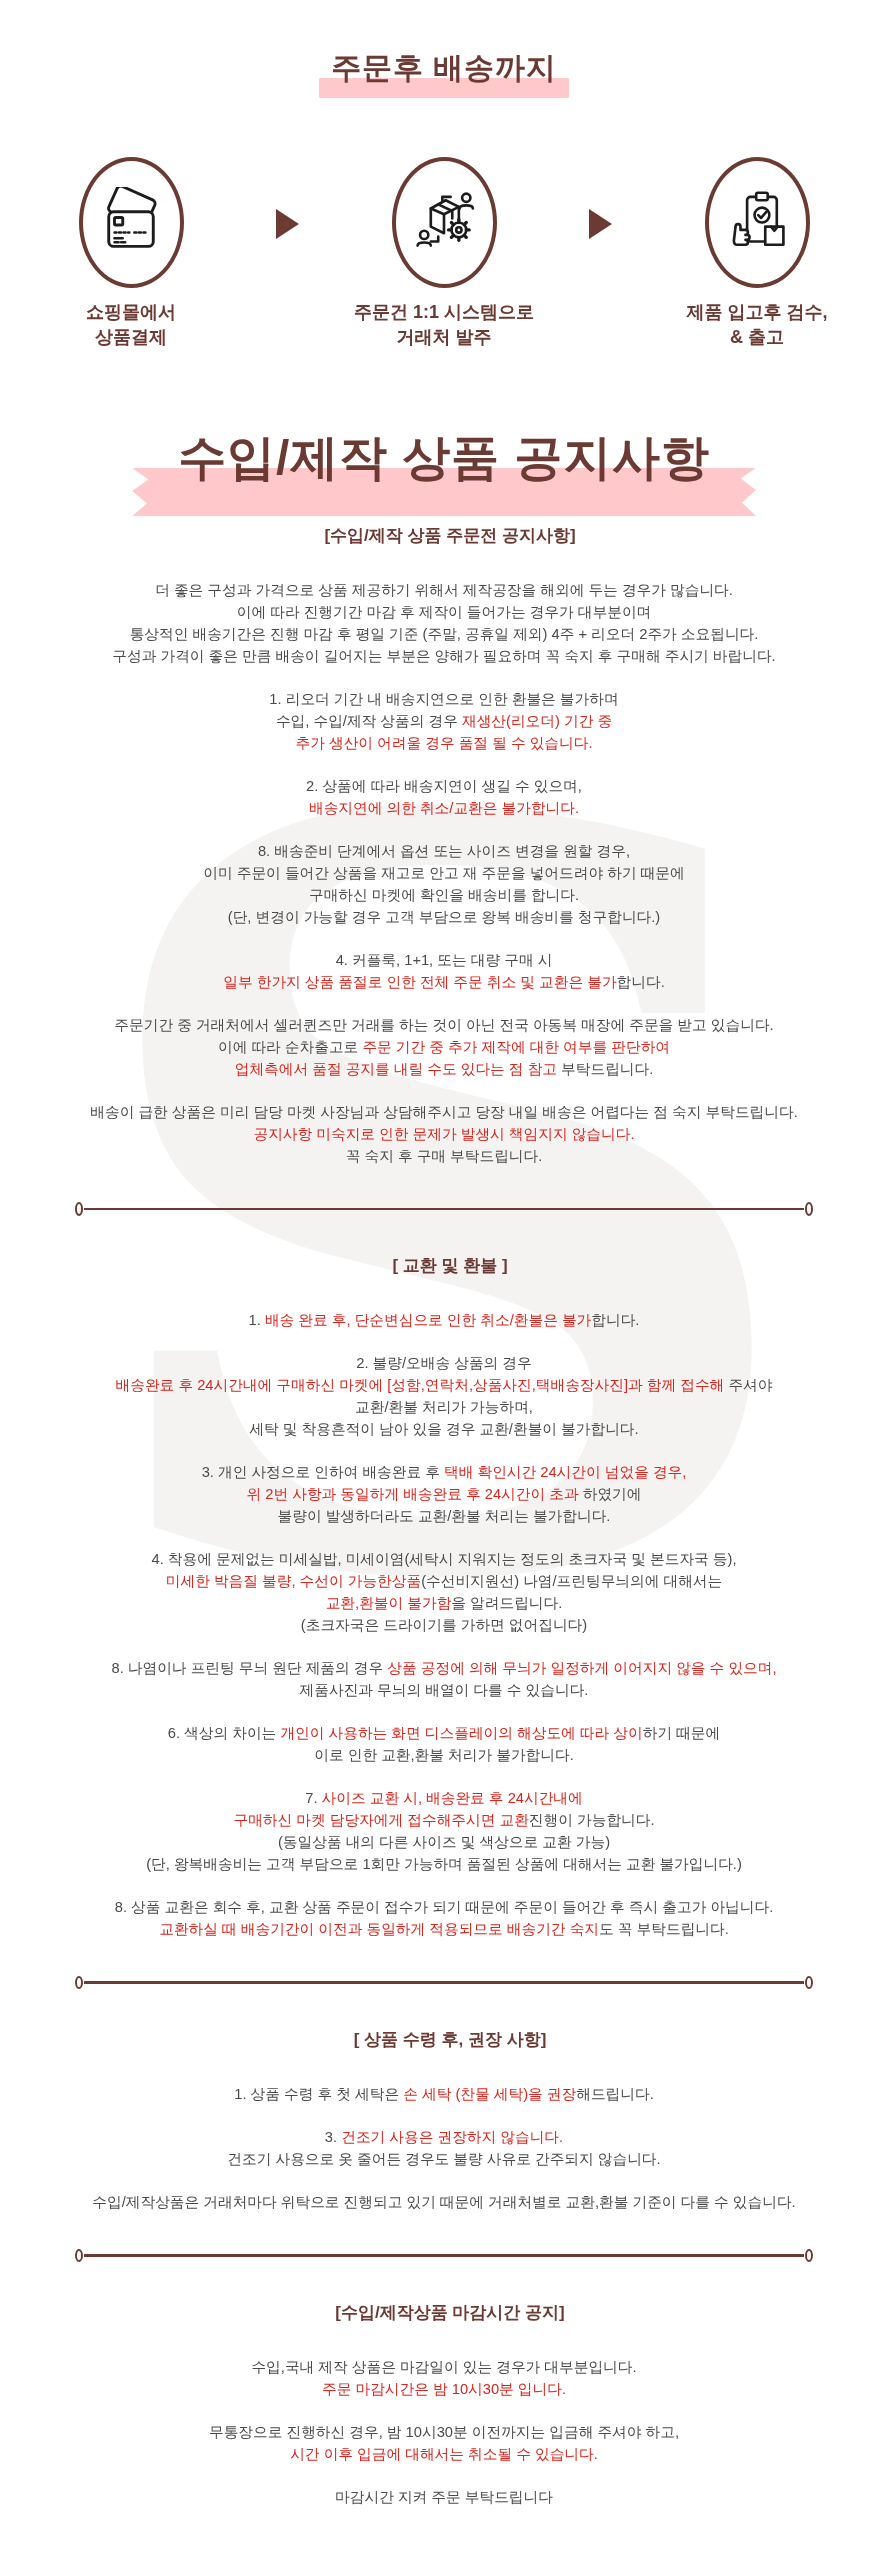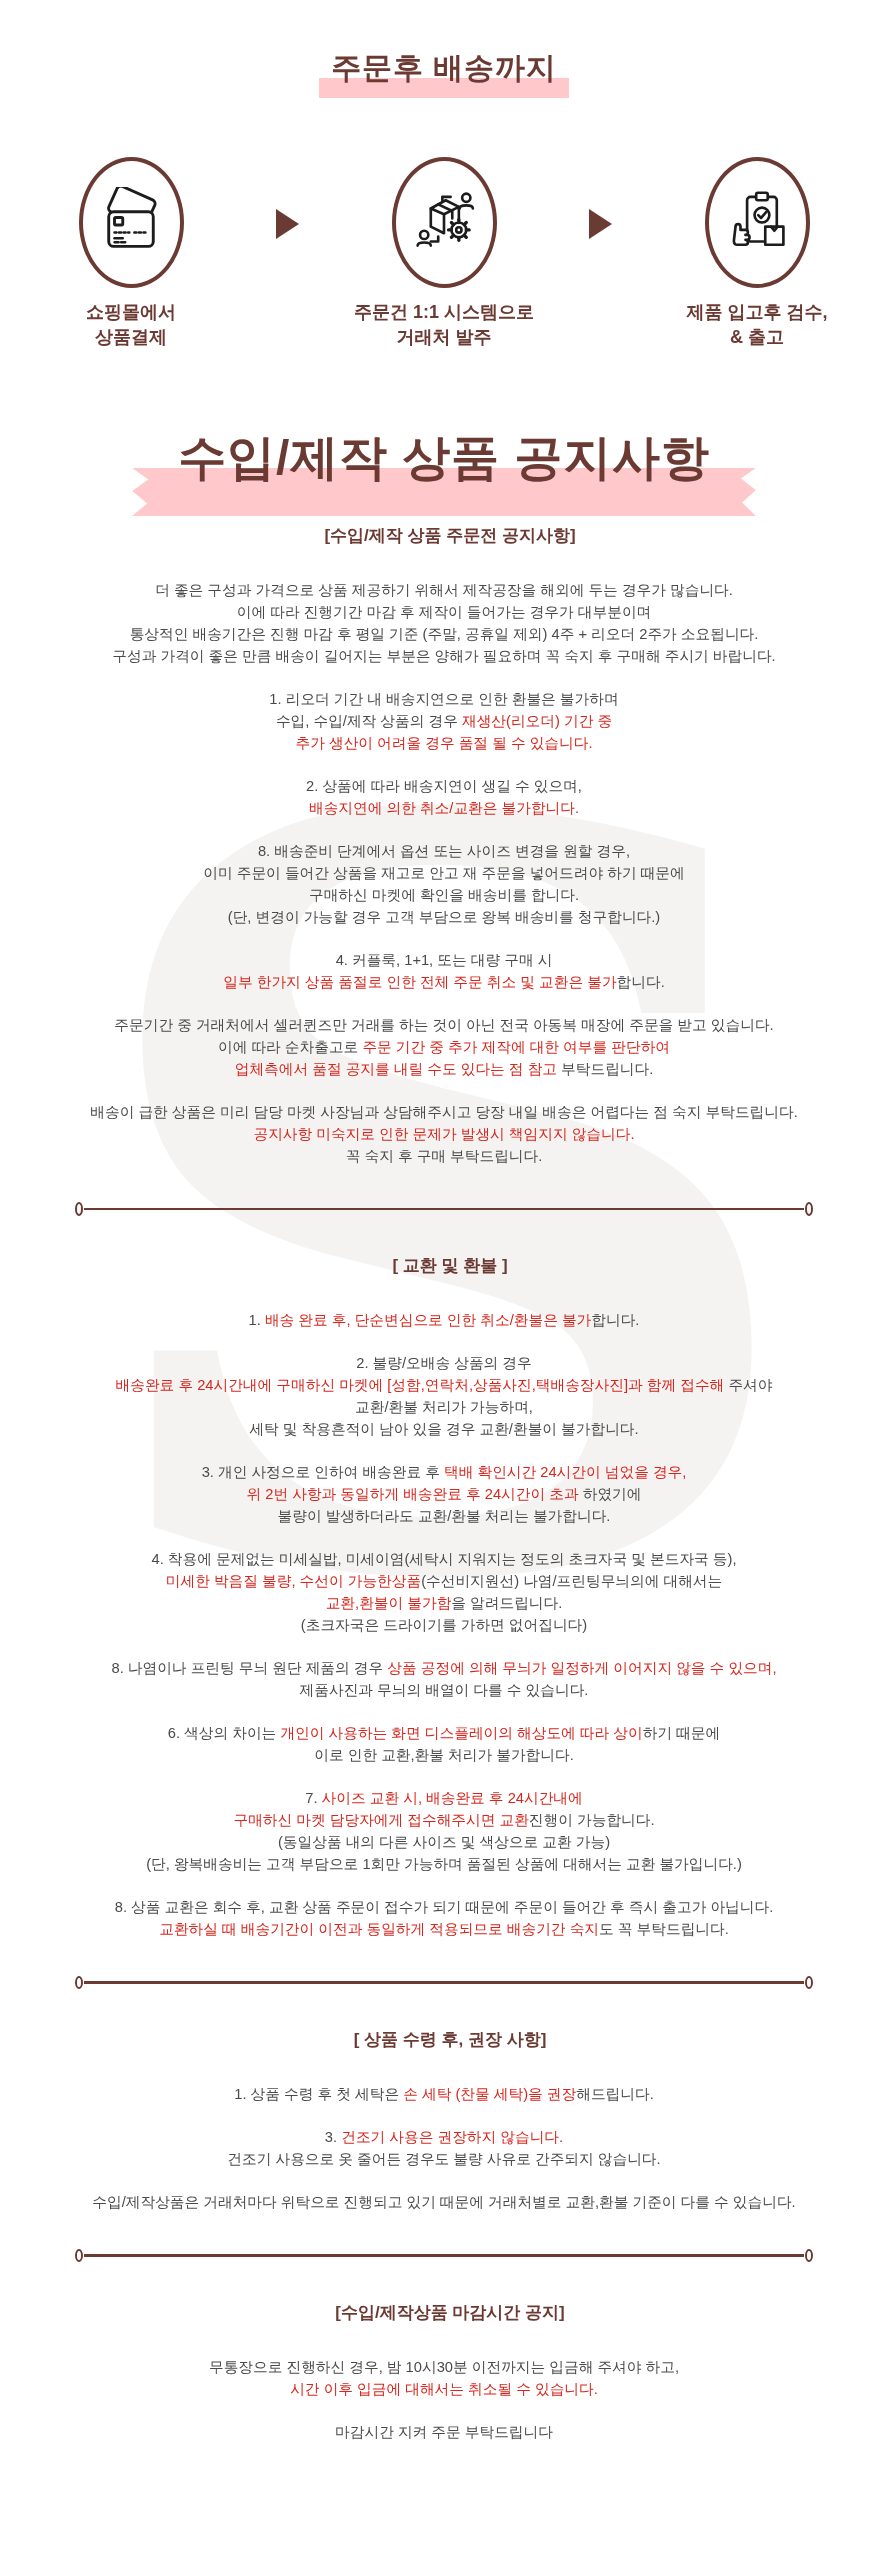--- a/index.html
+++ b/index.html
@@ -256,19 +256,20 @@
         <p class="block"><span class="dark">1. 상품 수령 후 첫 세탁은 </span><span class="red">손 세탁 (찬물 세탁)을 권장</span><span class="dark">해드립니다.</span></p>
         <p class="block"><span class="dark">3. </span><span class="red">건조기 사용은 권장하지 않습니다.</span><br><span class="dark">건조기 사용으로 옷 줄어든 경우도 불량 사유로 간주되지 않습니다.</span></p>
         <p class="block"><span class="dark">수입/제작상품은 거래처마다 위탁으로 진행되고 있기 때문에 거래처별로 교환,환불 기준이 다를 수 있습니다.</span></p>
       </section>
       <div class="divider">
         <span class="ring left"></span>
         <span class="ring right"></span>
       </div>
       <section>
         <h3 class="sec-header">[수입/제작상품 마감시간 공지]</h3>
+        <p class="block"><span class="dark">수입,국내 제작 상품은 마감일이 있는 경우가 대부분입니다.</span><br><span class="red">주문 마감시간은 밤 10시30분 입니다.</span></p>
         <p class="block"><span class="dark">무통장으로 진행하신 경우, 밤 10시30분 이전까지는 입금해 주셔야 하고,</span><br><span class="red">시간 이후 입금에 대해서는 취소될 수 있습니다.</span></p>
         <p class="block"><span class="dark">마감시간 지켜 주문 부탁드립니다</span></p>
       </section>
     </div>
 
 </div>
 
 
 </body></html>

